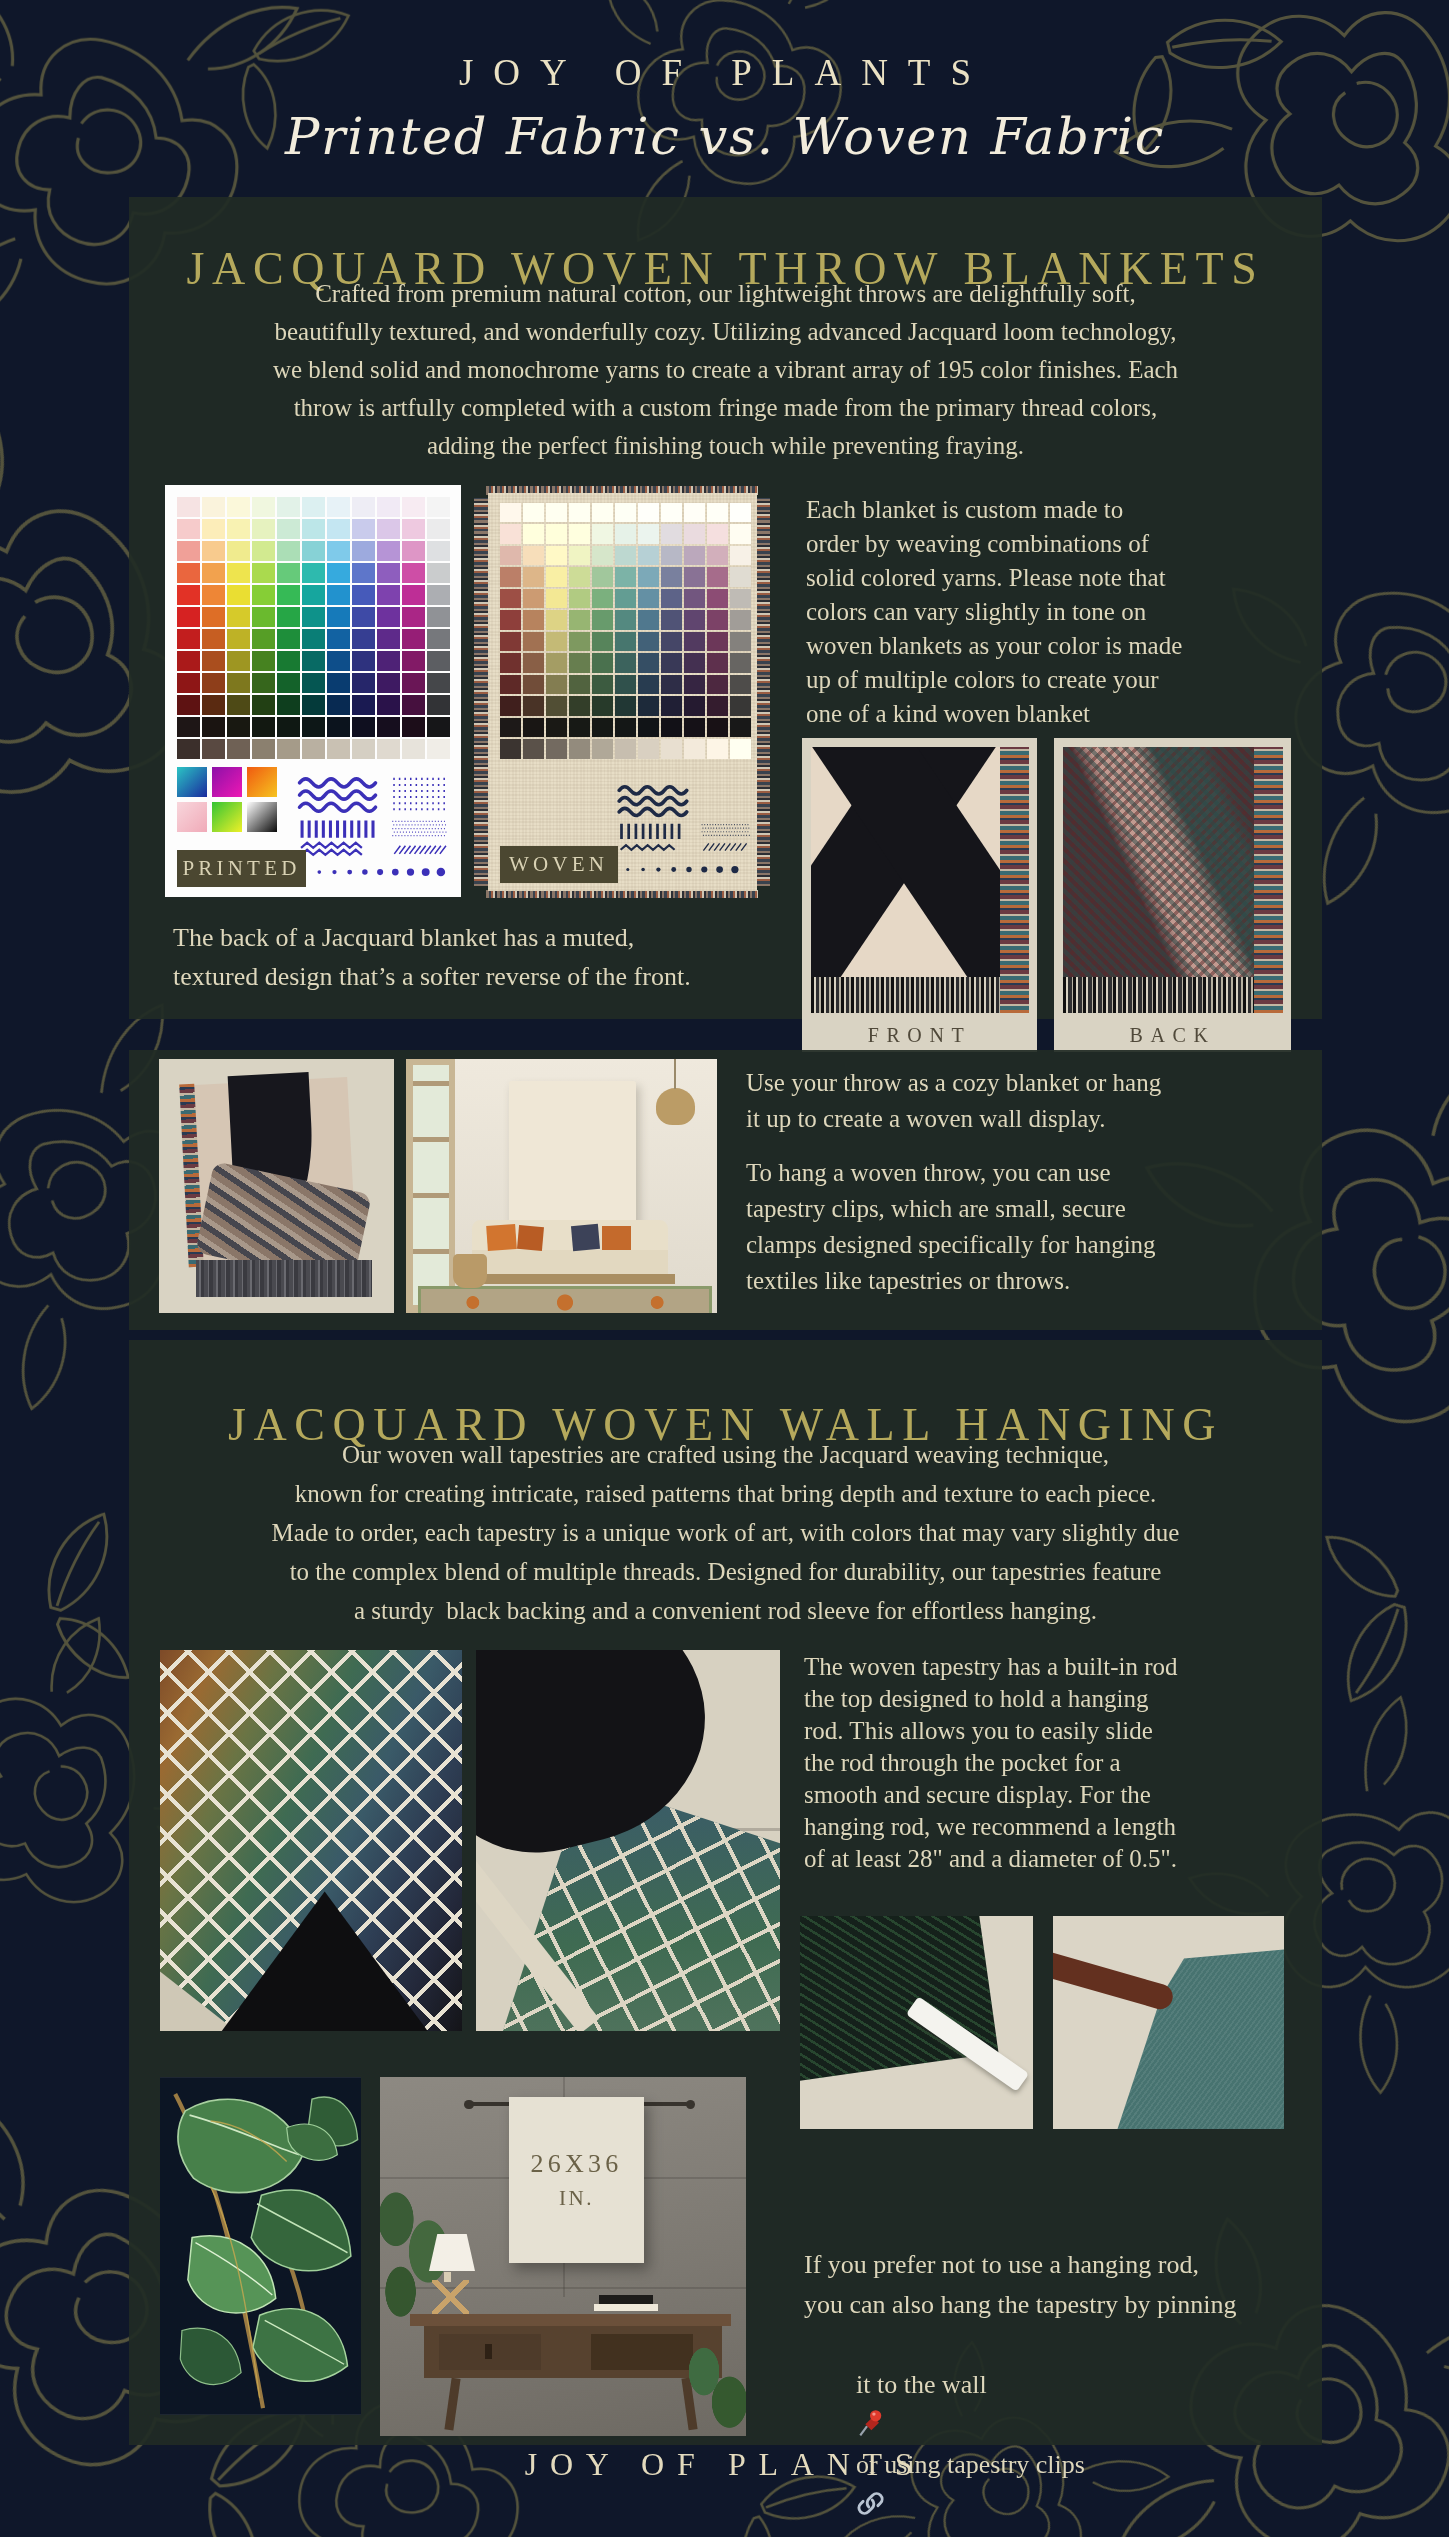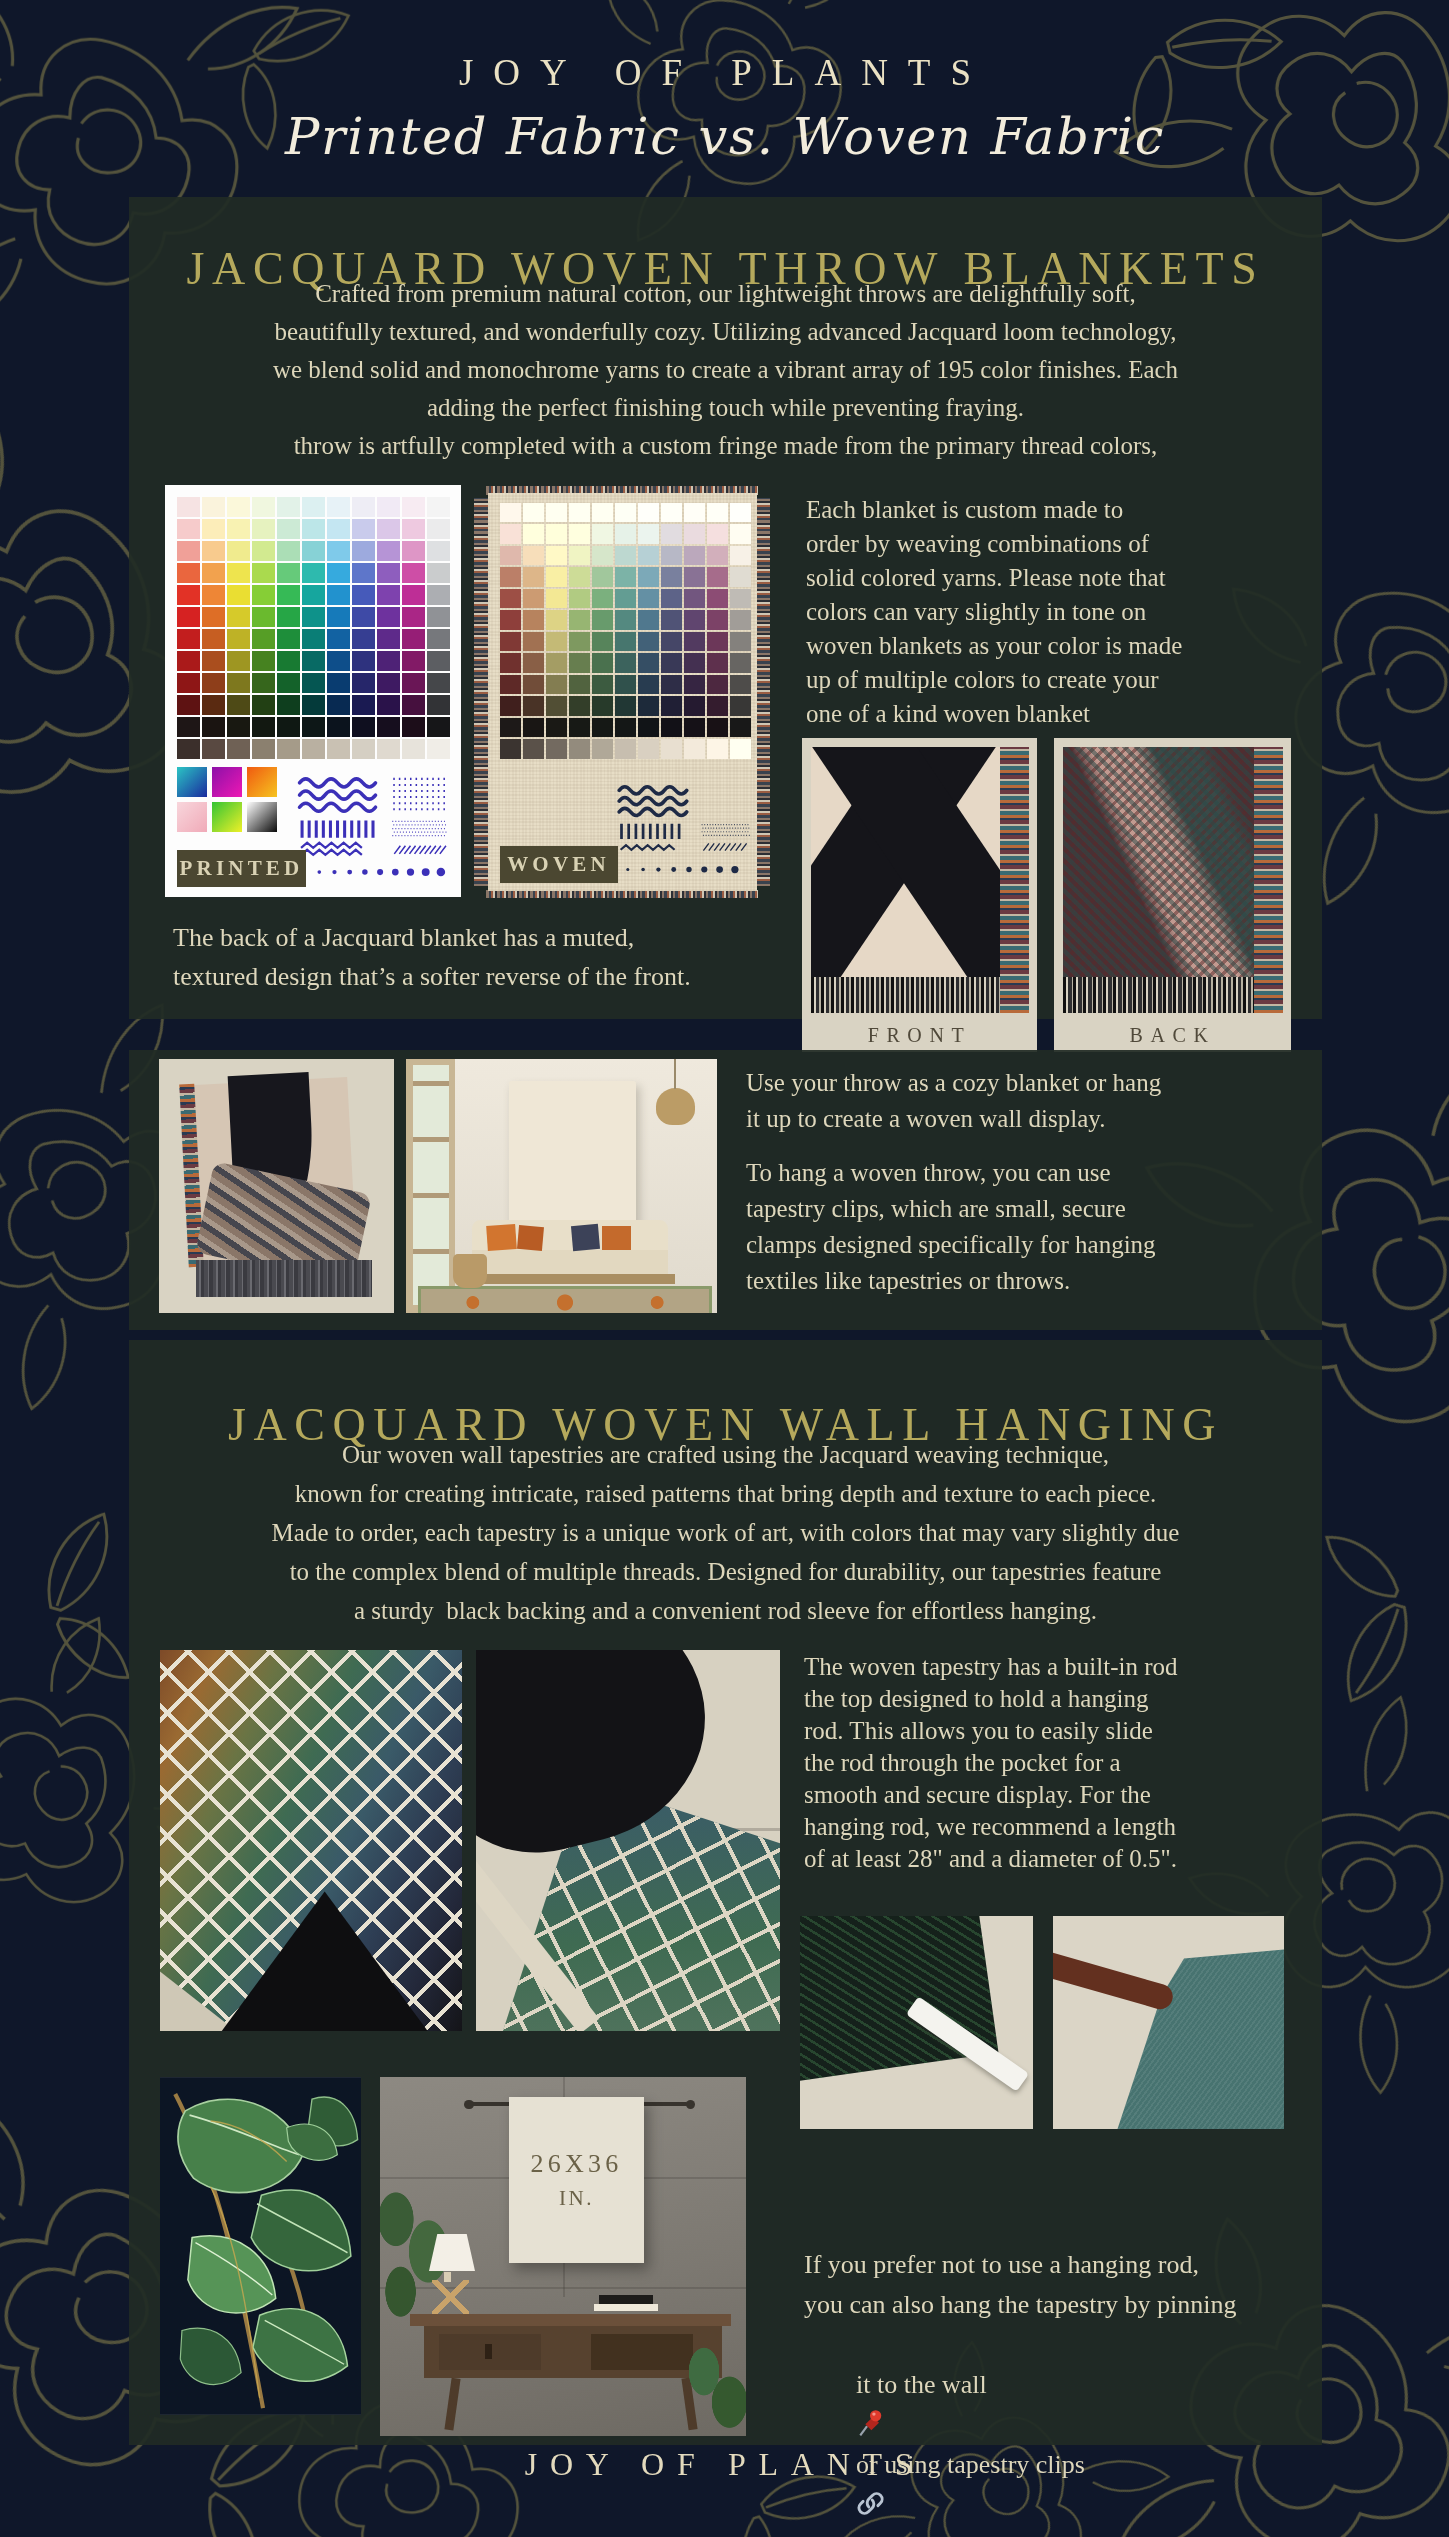--- a/index.html
+++ b/index.html
@@ -19,21 +19,21 @@
   .sec-heading{position:absolute;left:0;width:100%;text-align:center;color:#b5a95c;
                font-size:46px;letter-spacing:7.6px;font-weight:400;white-space:nowrap;}
   .center-par{position:absolute;text-align:center;color:#ddd6ba;font-size:25px;line-height:38px;}
   .left-par{position:absolute;color:#ded7bc;font-size:25px;line-height:34px;}
   .ln{white-space:pre-wrap;}
   
   .photo{position:absolute;overflow:hidden;background:#d9d3c3;}
   .card-label{position:absolute;left:0;right:0;bottom:5px;text-align:center;color:#50493a;
               font-size:20px;letter-spacing:7.6px;}
   
-  .chart-card{position:absolute;width:296px;height:412px;font-weight:bold;}
+  .chart-card{position:absolute;width:296px;height:412px;}
   #printed-card{left:36px;top:288px;background:#fdfdfd;padding:0;}
   #woven-card{left:345px;top:289px;background:transparent;}
   #woven-cloth{position:absolute;inset:6.8px 13.5px;background:#e7ddc6;padding-left:28px;}
   #woven-cloth .texture{position:absolute;inset:0;
      background:repeating-linear-gradient(0deg,rgba(90,70,40,.06) 0 1.7px,transparent 1.7px 3.4px),
                 repeating-linear-gradient(90deg,rgba(90,70,40,.05) 0 1.7px,transparent 1.7px 3.4px);}
   .fringe-left,.fringe-right{position:absolute;top:12px;bottom:12px;width:13.5px;
      background:repeating-linear-gradient(0deg,#8a7668 0 2.5px,#39424e 2.5px 5px,#9a5c42 5px 6.8px,#cfc6b4 6.8px 9.3px,#2c2e34 9.3px 11px);}
   .fringe-left{left:0;} .fringe-right{right:0;}
   .fringe-top,.fringe-bottom{position:absolute;left:12px;right:12px;height:8.5px;
@@ -137,22 +137,22 @@
 
   <div id="brand-top" class="brand">JOY OF PLANTS</div>
   <div id="subtitle">Printed Fabric vs. Woven Fabric</div>
 
   <section id="panel-throw" class="panel">
     <h2 class="sec-heading" style="top:6.8px;">JACQUARD WOVEN THROW BLANKETS</h2>
     <div class="center-par" style="left:30px;top:78px;width:1133px;">
         <div class="ln">Crafted from premium natural cotton, our lightweight throws are delightfully soft,</div>
         <div class="ln">beautifully textured, and wonderfully cozy. Utilizing advanced Jacquard loom technology,</div>
         <div class="ln">we blend solid and monochrome yarns to create a vibrant array of 195 color finishes. Each</div>
+        <div class="ln">throw is artfully completed with a custom fringe made from the primary thread colors,</div>
         <div class="ln">adding the perfect finishing touch while preventing fraying.</div>
-        <div class="ln">throw is artfully completed with a custom fringe made from the primary thread colors,</div>
       </div>
 
     <div id="printed-card" class="chart-card photo">
       <div class="swatch-grid">
           <div class="sw-row">
             <span class="sw" style="background: rgb(246, 227, 227);"></span>
             <span class="sw" style="background: rgb(250, 243, 220);"></span>
             <span class="sw" style="background: rgb(251, 248, 218);"></span>
             <span class="sw" style="background: rgb(240, 247, 223);"></span>
             <span class="sw" style="background: rgb(226, 242, 232);"></span>

